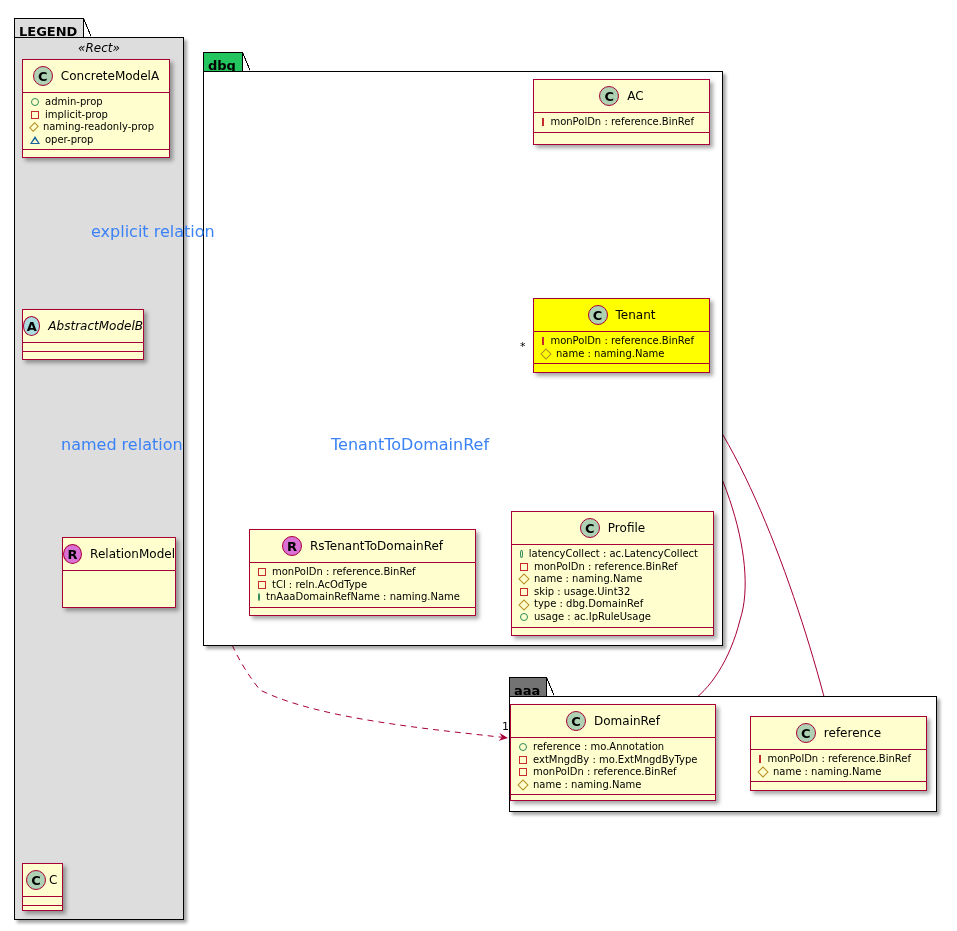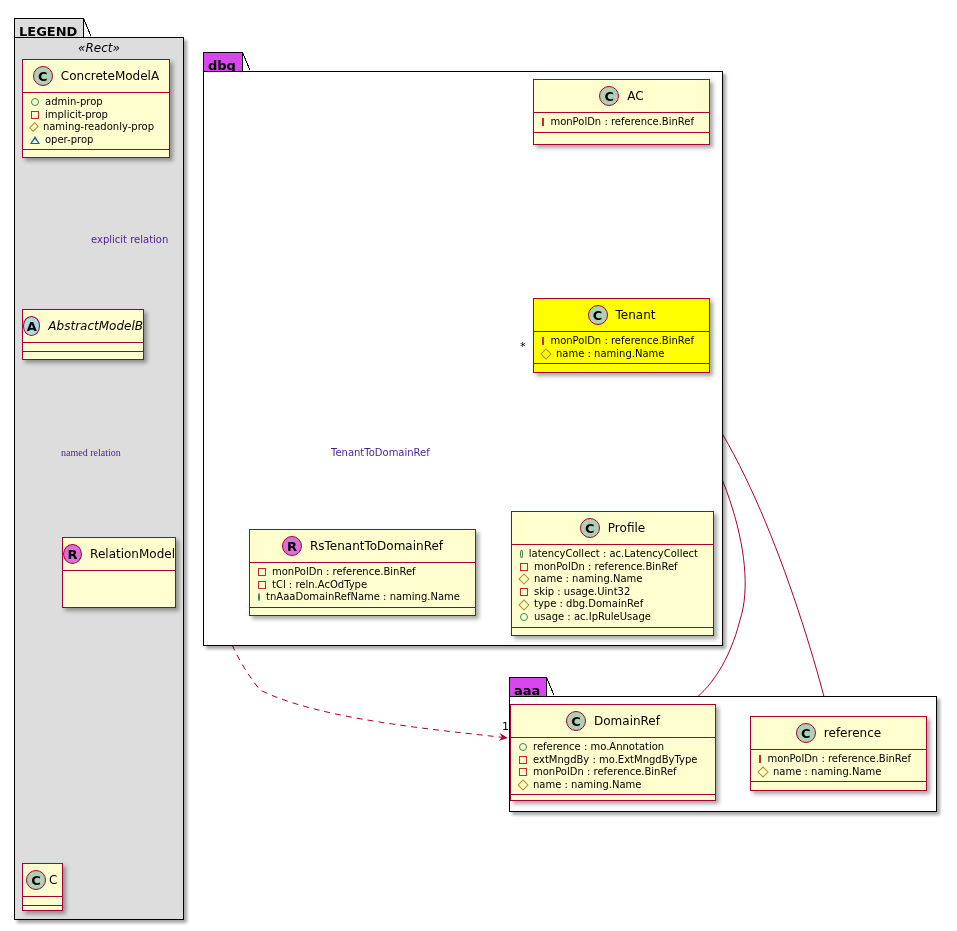--- a/index.html
+++ b/index.html
@@ -24,21 +24,21 @@
   .cls .attr { font-size:10px; line-height:12.6px; white-space:nowrap; display:flex; align-items:center; gap:4px; }
   .cls .ops { height:8px; }
   .vis { display:inline-block; width:9px; height:9px; text-align:center; line-height:9px; font-size:9px; }
   .vis.public { border:1px solid #2e8b57; border-radius:50%; width:6px; height:6px; margin:0 2px 0 1px; }
   .vis.private { border:1px solid #c82930; width:6px; height:6px; margin:0 2px 0 1px; }
   .vis.protected { width:6px; height:6px; border:1px solid #b38d22; transform:rotate(45deg); margin:0 2px 0 1px; }
   .vis.package { width:0; height:0; border-left:5px solid transparent; border-right:5px solid transparent;
                  border-bottom:8px solid #1963a0; position:relative; margin:0 1px 0 0; }
   .vis.package::after { content:""; position:absolute; left:-3px; top:3px; border-left:3px solid transparent;
                  border-right:3px solid transparent; border-bottom:4px solid #fefece; }
-  .lbl { position:absolute; font-size:10px; color:#4c1d95; white-space:nowrap;margin-top:12px; }
+  .lbl { position:absolute; font-size:16px; color:#3b82f6; white-space:nowrap; }
   .mult { position:absolute; font-size:11px; color:#000; }
   .italic { font-style:italic; }
 </style>
 </head>
 <body>
 
 <div id="canvas">
 
   <svg width="957" height="931" style="position:absolute;left:0;top:0;">
     <defs>
@@ -61,26 +61,26 @@
       <path d="M212,574 L249,574" fill="none" stroke="#a80036" stroke-width="1" stroke-dasharray="6,5"></path>
       <circle cx="212" cy="574" r="2" fill="#000"></circle>
     </svg>
 
   <div class="pkg-tab" style="left:14px;top:18px;background:#dddddd;">
     <span>LEGEND</span>
   </div>
   <div class="pkg-body" style="left:14px;top:37px;width:168px;height:881px;background:#dddddd;"></div>
   <div class="stereo" style="left:14px;top:41px;width:170px;">«Rect»</div>
 
-  <div class="pkg-tab" style="left:203px;top:52px;background:#d946ef;">
+  <div class="pkg-tab" style="left:203px;top:52px;background:#22c55e;">
     <span>dbg</span>
   </div>
   <div class="pkg-body" style="left:203px;top:71px;width:518px;height:573px;background:#fff;"></div>
 
-  <div class="pkg-tab" style="left:509px;top:677px;background:#d946ef;">
+  <div class="pkg-tab" style="left:509px;top:677px;background:#737373;">
     <span>aaa</span>
   </div>
   <div class="pkg-body" style="left:509px;top:696px;width:426px;height:114px;background:#fff;"></div>
 
   <div class="cls" id="cls-concrete_model_a" style="left:22px;top:59px;width:148px;height:99px;">
       <div class="hd">
         <span class="badge" style="background: rgb(173, 209, 178);">C</span>
         <span>ConcreteModelA</span>
       </div>
       <div class="attrs">
@@ -247,17 +247,17 @@
         </div>
         <div class="attr">
           <span class="vis protected"></span>
           <span>name : naming.Name</span>
         </div>
       </div>
       <div class="ops"></div>
     </div>
 
   <div class="lbl" style="left:91px;top:222px;">explicit relation</div>
-  <div class="lbl" style="left:61px;top:435px;font-family:Liberation Serif, serif;">named relation</div>
+  <div class="lbl" style="left:61px;top:435px;">named relation</div>
   <div class="lbl" style="left:331px;top:435px;">TenantToDomainRef</div>
   <div class="mult" style="left:520px;top:340px;">*</div>
   <div class="mult" style="left:502px;top:720px;">1</div>
 </div>
 
 </body></html>

